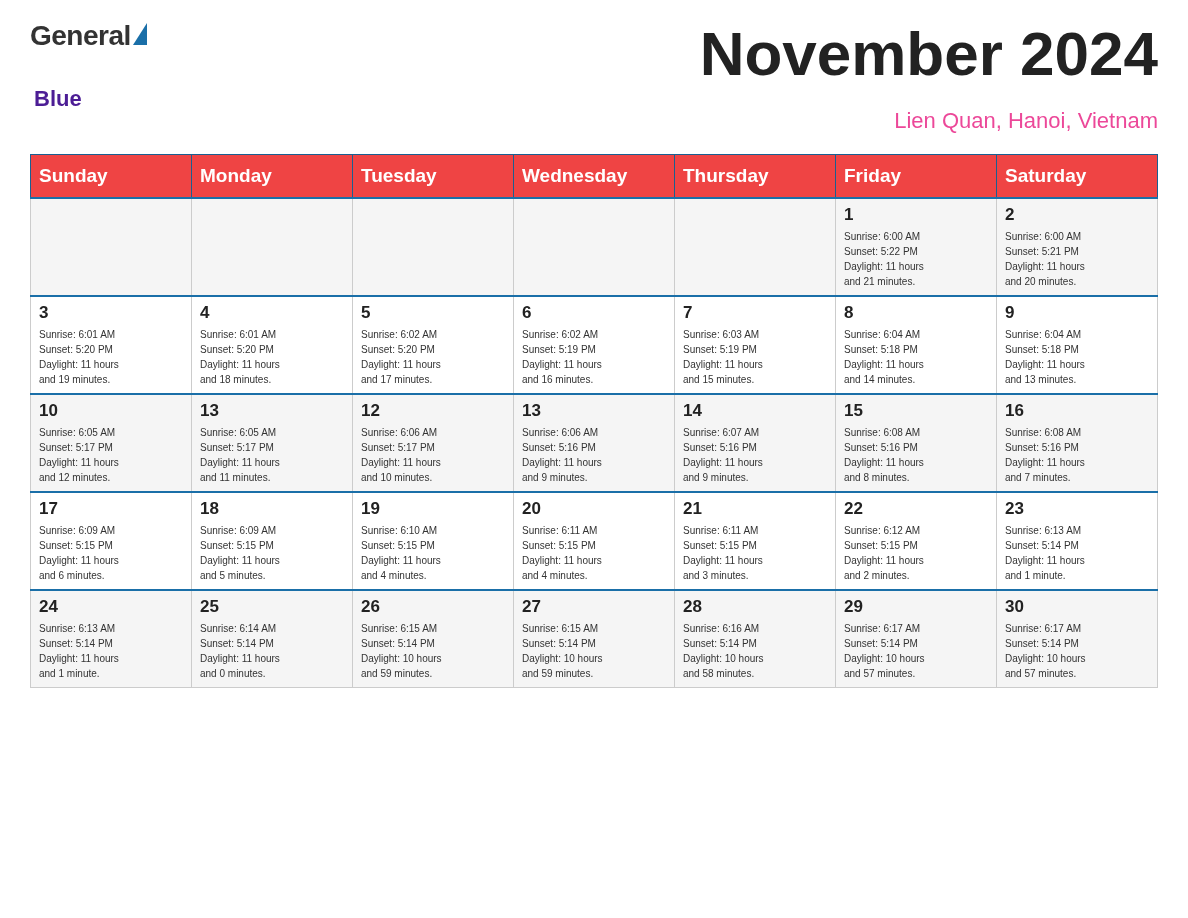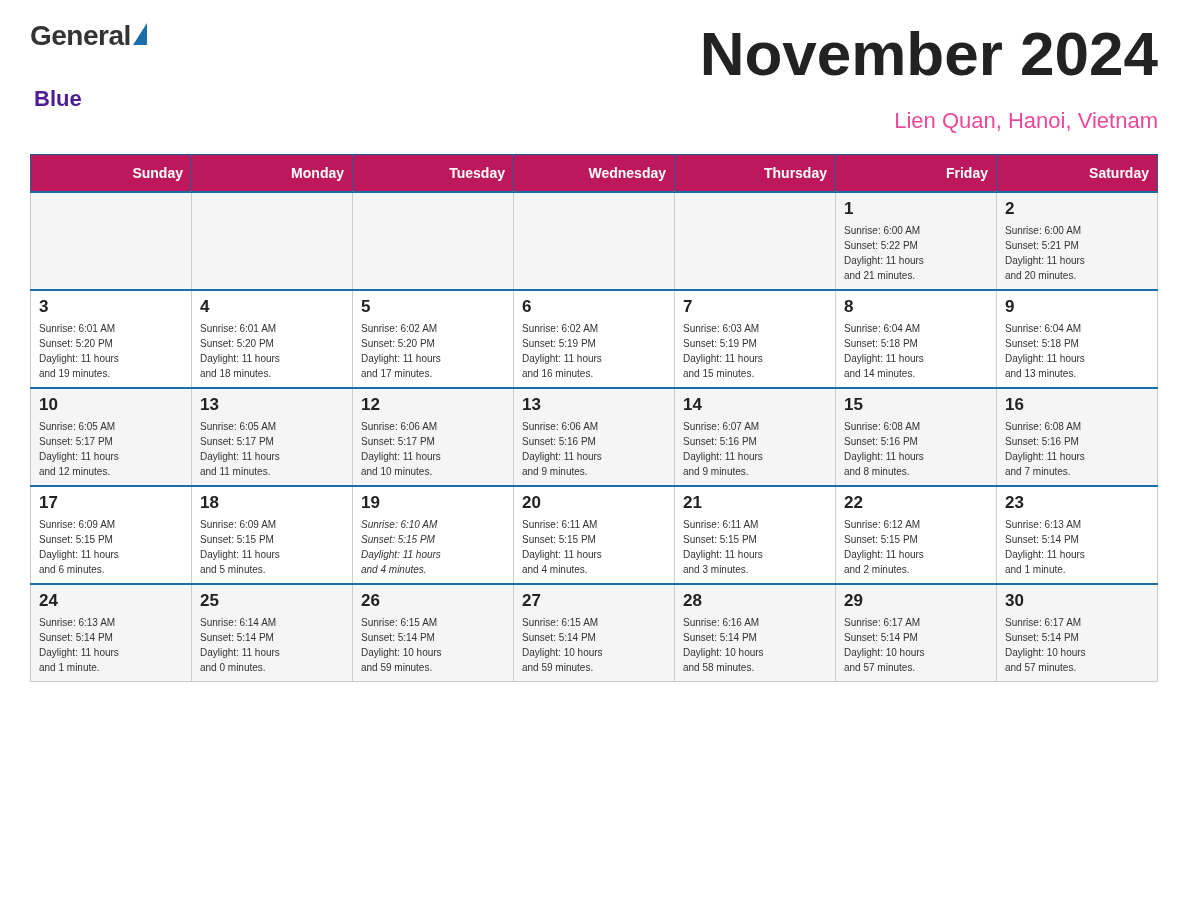--- a/index.html
+++ b/index.html
@@ -61,26 +61,26 @@
       font-size: 22px;
       color: #ec4899;
       margin-top: 20px;
     }
     .calendar {
       width: 100%;
       border-collapse: collapse;
       border: 1px solid #aaa;
     }
     .calendar th {
-      background-color: #be185d;
+      background-color: #ef4444;
       color: #fff;
-      font-size: 14px;
+      font-size: 19px;
       font-weight: bold;
       padding: 10px 8px;
-      text-align: right;
+      text-align: left;
       border: 1px solid #1a5f90;
     }
     .calendar td {
       vertical-align: top;
       padding: 6px 8px;
       border: 1px solid #ccc;
       width: calc(100% / 7);
       min-height: 110px;
       background: #fff;
     }
@@ -269,21 +269,21 @@
         </td>
         <td>
           <span class="day-number">18</span>
           <div class="day-info" style="white-space: pre-line;">Sunrise: 6:09 AM
 Sunset: 5:15 PM
 Daylight: 11 hours
 and 5 minutes.</div>
         </td>
         <td>
           <span class="day-number">19</span>
-          <div class="day-info" style="white-space: pre-line; font-style: italic;">Sunrise: 6:10 AM
+          <div class="day-info" style="white-space: pre-line;">Sunrise: 6:10 AM
 Sunset: 5:15 PM
 Daylight: 11 hours
 and 4 minutes.</div>
         </td>
         <td>
           <span class="day-number">20</span>
           <div class="day-info" style="white-space: pre-line;">Sunrise: 6:11 AM
 Sunset: 5:15 PM
 Daylight: 11 hours
 and 4 minutes.</div>

